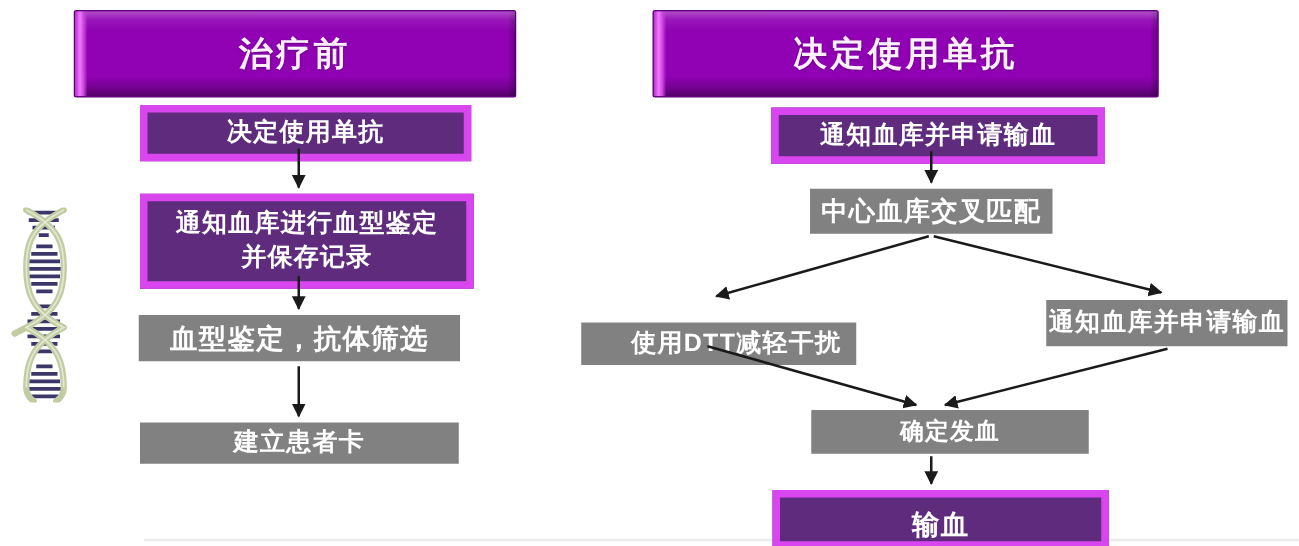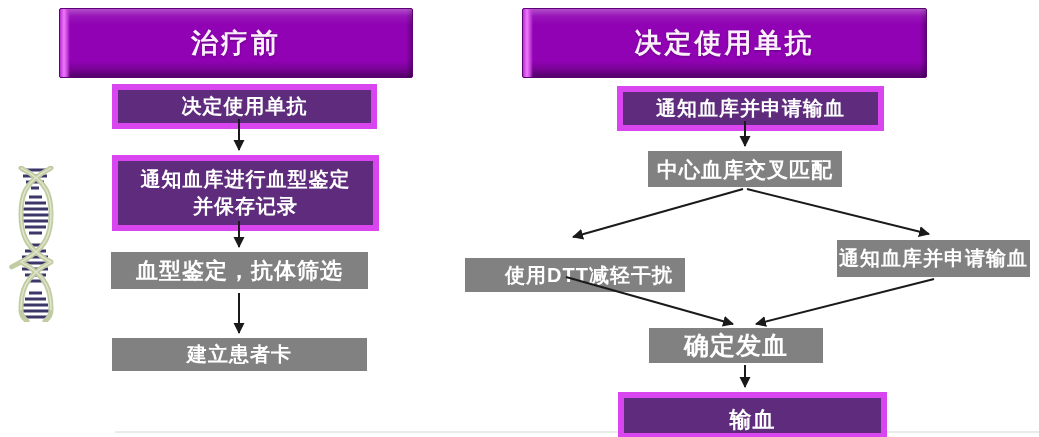--- a/index.html
+++ b/index.html
@@ -145,21 +145,21 @@
   </div>
 
   <div class="step gray" style="left:465px;top:258px;width:192px;height:34px;padding-left:28px;">
     <span>使用DTT减轻干扰</span>
   </div>
 
   <div class="step gray" style="left:837px;top:240px;width:193px;height:37px;">
     <span>通知血库并申请输血</span>
   </div>
 
-  <div class="step gray" style="left:649px;top:328px;width:174px;height:35px;font-size:25px;">
+  <div class="step gray" style="left:649px;top:328px;width:222px;height:35px;font-size:19px;">
     <span>确定发血</span>
   </div>
 
   <div class="step purple" style="left:618px;top:392px;width:257px;height:35px;font-size:22px;align-items:flex-end;">
     <span>输血</span>
   </div>
 
 </div>
 
 </body></html>

